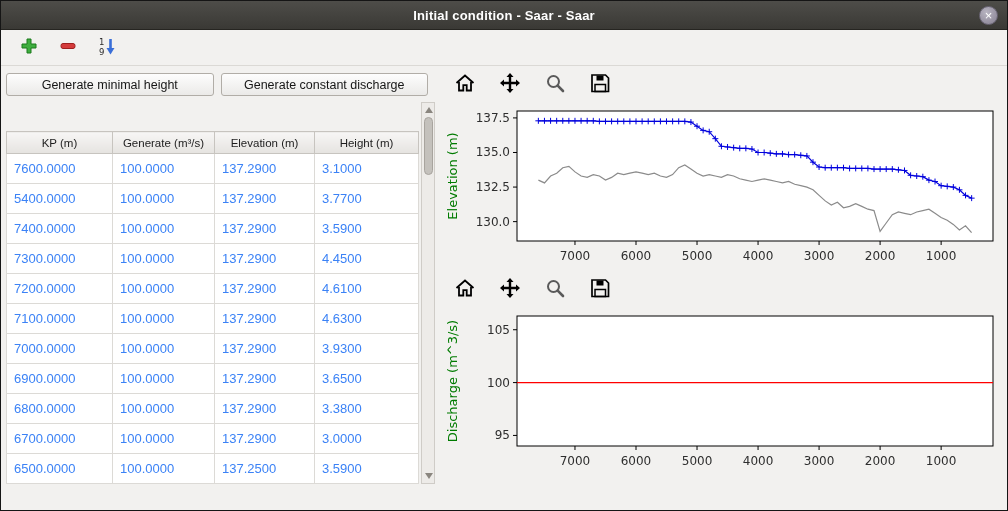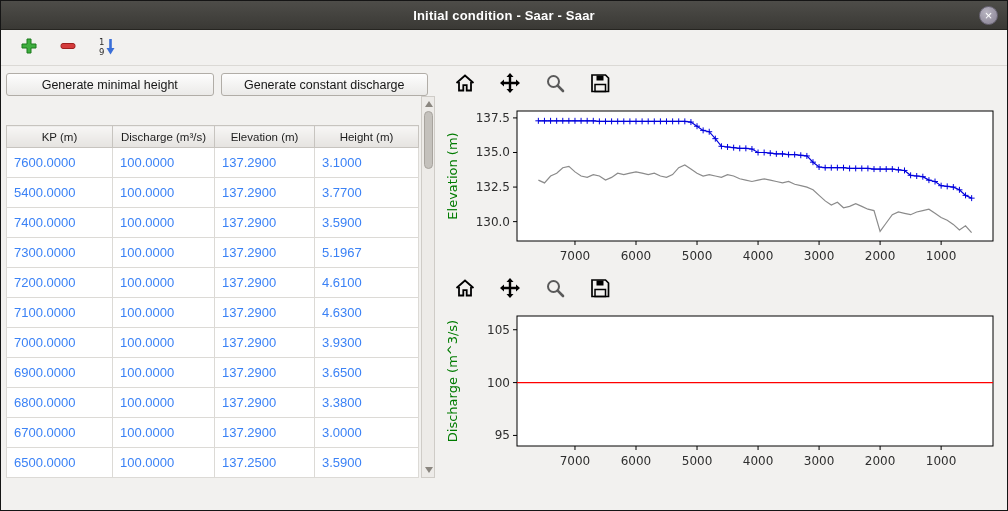--- a/index.html
+++ b/index.html
@@ -7,21 +7,21 @@
   body{font-family:"Liberation Sans","DejaVu Sans",sans-serif;background:#e8e6e3}
   .window{width:1008px;height:511px;border:1px solid #151515;display:flex;flex-direction:column;background:#f2f1ef;overflow:hidden}
   .titlebar{flex:0 0 29px;height:29px;background:linear-gradient(#4e4d49,#3a3935);border-bottom:1px solid #262521;display:flex;align-items:center;justify-content:center;position:relative}
   .title{color:#ffffff;font-size:13px;font-weight:bold;letter-spacing:.2px}
   .closebtn{position:absolute;right:9px;top:5px;width:19px;height:19px;border-radius:50%;background:radial-gradient(circle at 38% 32%,#b9b5c2,#857f90);border:1px solid #6c6777;display:flex;align-items:center;justify-content:center;cursor:default}
   .closebtn span{color:#ffffff;font-size:13px;line-height:1;transform:translateY(-0.5px)}
   .main-toolbar{flex:0 0 36px;height:36px;display:flex;align-items:center;gap:13px;padding:0 15px;border-bottom:1px solid #dbd9d5}
   .tbtn{width:26px;height:26px;border:none;background:transparent;display:flex;align-items:center;justify-content:center;padding:0;cursor:default}
   .content{flex:1;display:flex;min-height:0}
   .left-panel{flex:0 0 434px;width:434px;padding:7px 0 0 5px}
-  .btn-row{display:flex;gap:7px;margin-bottom:0;padding-right:7px}
+  .btn-row{display:flex;gap:7px;margin-bottom:6px;padding-right:7px}
   .btn-row button{flex:1;height:23px;font-size:12.5px;font-family:inherit;color:#161616;border:1px solid #b1ada7;border-radius:3px;background:linear-gradient(#fdfdfd,#ebeae8);cursor:default}
   .table-wrap{display:flex;align-items:flex-end}
   table{border-collapse:collapse;table-layout:fixed;width:412px;background:#ffffff}
   th{height:22px;font-size:11.5px;font-weight:normal;color:#1d1d1d;text-align:center;background:linear-gradient(#f7f6f5,#e5e3e0);border:1px solid #c7c4bf;overflow:hidden;white-space:nowrap}
   td{height:30px;font-size:13px;color:#3b82f6;background:#ffffff;border:1px solid #dcdad6;padding:0 0 0 7px;overflow:hidden;white-space:nowrap}
   .vscroll{width:15px;height:382px;margin-left:2px;background:#edebe8;border:1px solid #cfccc7;position:relative}
   .sarrow{position:absolute;left:3px;width:0;height:0;border-left:4.5px solid transparent;border-right:4.5px solid transparent}
   .sarrow.up{top:4px;border-bottom:6px solid #8a867f}
   .sarrow.down{bottom:4px;border-top:6px solid #8a867f}
   .sthumb{position:absolute;top:14px;left:2px;width:9px;height:58px;border-radius:5px;background:#c4c1bc;border:1px solid #a8a49e}
@@ -82,21 +82,21 @@
         <table>
           <colgroup>
               <col style="width:106px">
               <col style="width:102px">
               <col style="width:100px">
               <col style="width:104px">
             </colgroup>
           <thead>
               <tr>
                 <th>KP (m)</th>
-                <th>Discharge (m³/s)</th>
+                <th>Generate (m³/s)</th>
                 <th>Elevation (m)</th>
                 <th>Height (m)</th>
               </tr>
             </thead>
           <tbody>
               <tr>
                 <td>7600.0000</td>
                 <td>100.0000</td>
                 <td>137.2900</td>
                 <td>3.1000</td>
@@ -110,21 +110,21 @@
               <tr>
                 <td>7400.0000</td>
                 <td>100.0000</td>
                 <td>137.2900</td>
                 <td>3.5900</td>
               </tr>
               <tr>
                 <td>7300.0000</td>
                 <td>100.0000</td>
                 <td>137.2900</td>
-                <td>5.1967</td>
+                <td>4.4500</td>
               </tr>
               <tr>
                 <td>7200.0000</td>
                 <td>100.0000</td>
                 <td>137.2900</td>
                 <td>4.6100</td>
               </tr>
               <tr>
                 <td>7100.0000</td>
                 <td>100.0000</td>

